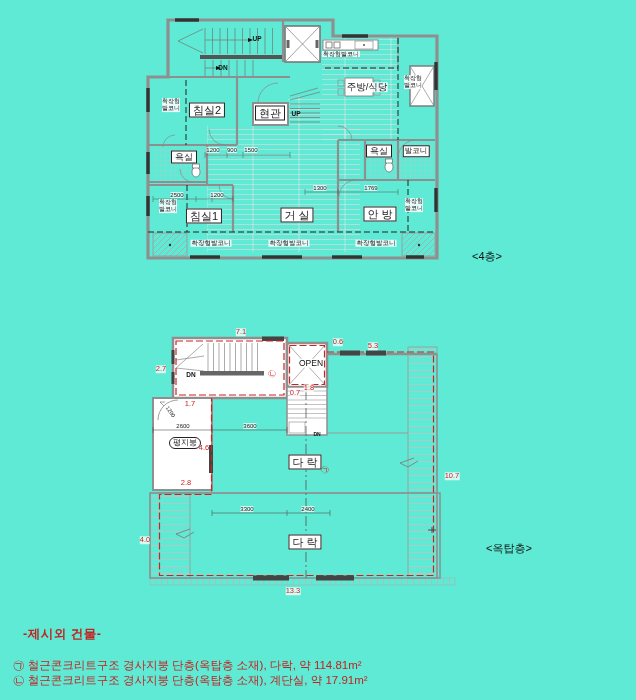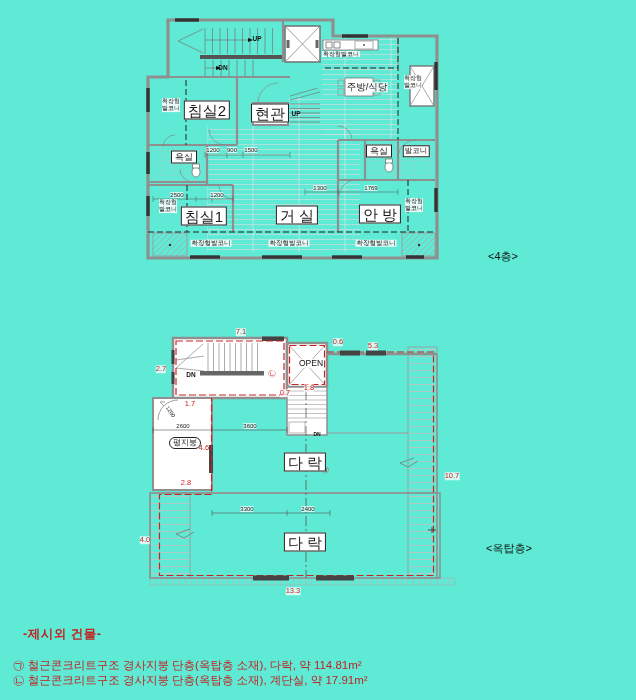--- a/index.html
+++ b/index.html
@@ -3,21 +3,21 @@
 <meta charset="utf-8">
 <style>
   html,body{margin:0;padding:0;background:#fff;}
   #canvas{position:relative;width:636px;height:700px;background:#5eead4;overflow:hidden;
           font-family:"Liberation Sans","DejaVu Sans",sans-serif;color:#1a1a1a;}
   svg{position:absolute;left:0;top:0;}
   .c{position:absolute;transform:translate(-50%,-50%);white-space:nowrap;line-height:1;}
   .lbl{font-size:6.5px;color:#111;}
   .lbl-bg{background:rgba(255,255,255,.85);padding:0 1px;}
   .box{border:1px solid #222;background:#fff;padding:1px 3px;font-size:9px;}
-  .box-lg{font-size:15px;}
+  .box-lg{font-size:11px;}
   .room{font-size:9.5px;background:rgba(255,255,255,.85);}
   .dim{font-size:6px;color:#222;background:rgba(255,255,255,.7);}
   .rdim{font-size:7.5px;color:#cc2222;background:rgba(255,255,255,.75);}
   .stair-txt{font-size:6.5px;font-weight:bold;color:#111;}
   .mark{font-size:8px;color:#cc2222;}
   .bal2{display:flex;flex-direction:column;align-items:center;font-size:6px;
         background:rgba(255,255,255,.85);line-height:1.15;}
   .caption{font-size:11px;color:#111;}
   .notes{position:absolute;left:23px;color:#c32222;}
   .notes-title{top:626px;font-size:12.5px;font-weight:bold;letter-spacing:.5px;}
@@ -265,28 +265,28 @@
   </div>
   <div class="c bal2" style="left:414px;top:205px;">
     <span>확장형</span>
     <span>발코니</span>
   </div>
 
   <span class="c lbl lbl-bg" style="left:211px;top:243px;">확장형발코니</span>
   <span class="c lbl lbl-bg" style="left:289px;top:243px;">확장형발코니</span>
   <span class="c lbl lbl-bg" style="left:376px;top:243px;">확장형발코니</span>
 
-  <span class="c caption" style="left:503px;top:256px;">&lt;4층&gt;</span>
+  <span class="c caption" style="left:487px;top:256px;">&lt;4층&gt;</span>
 
   <span class="c rdim" style="left:241px;top:332px;">7.1</span>
   <span class="c rdim" style="left:338px;top:342px;">0.6</span>
   <span class="c rdim" style="left:373px;top:346px;">5.3</span>
   <span class="c rdim" style="left:161px;top:369px;">2.7</span>
   <span class="c rdim" style="left:309px;top:388px;">1.8</span>
-  <span class="c rdim" style="left:285px;top:393px;">0.7</span>
+  <span class="c rdim" style="left:295px;top:393px;">0.7</span>
   <span class="c rdim" style="left:190px;top:404px;">1.7</span>
   <span class="c rdim" style="left:204px;top:448px;">4.6</span>
   <span class="c rdim" style="left:186px;top:483px;">2.8</span>
   <span class="c rdim" style="left:452px;top:476px;">10.7</span>
   <span class="c rdim" style="left:145px;top:540px;">4.0</span>
   <span class="c rdim" style="left:293px;top:591px;">13.3</span>
 
   <span class="c dim" style="left:183px;top:426px;">2600</span>
   <span class="c dim" style="left:250px;top:426px;">3600</span>
   <span class="c dim" style="left:247px;top:509px;">3300</span>

